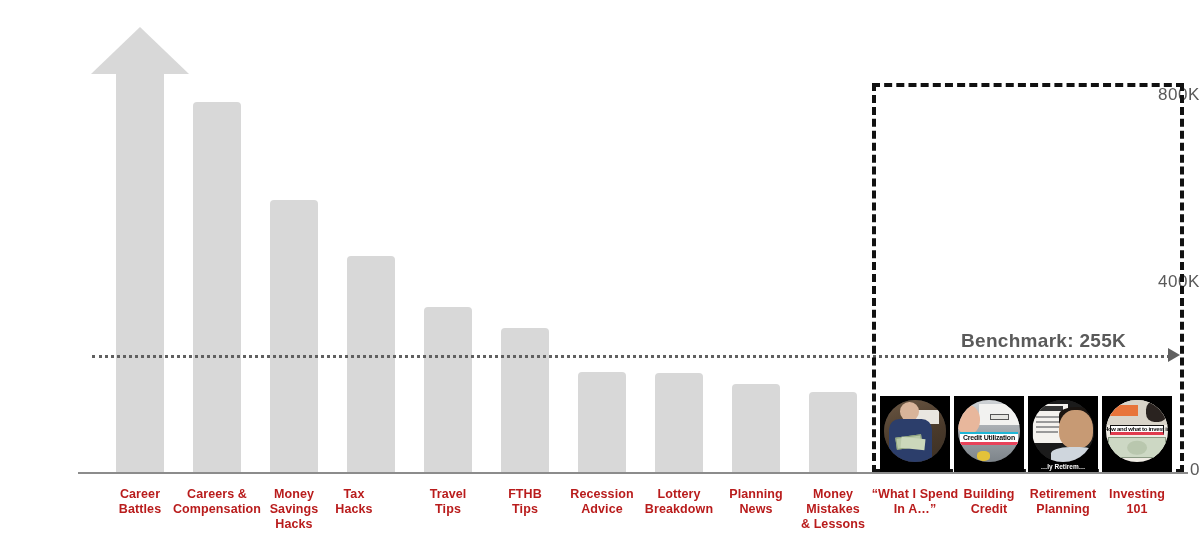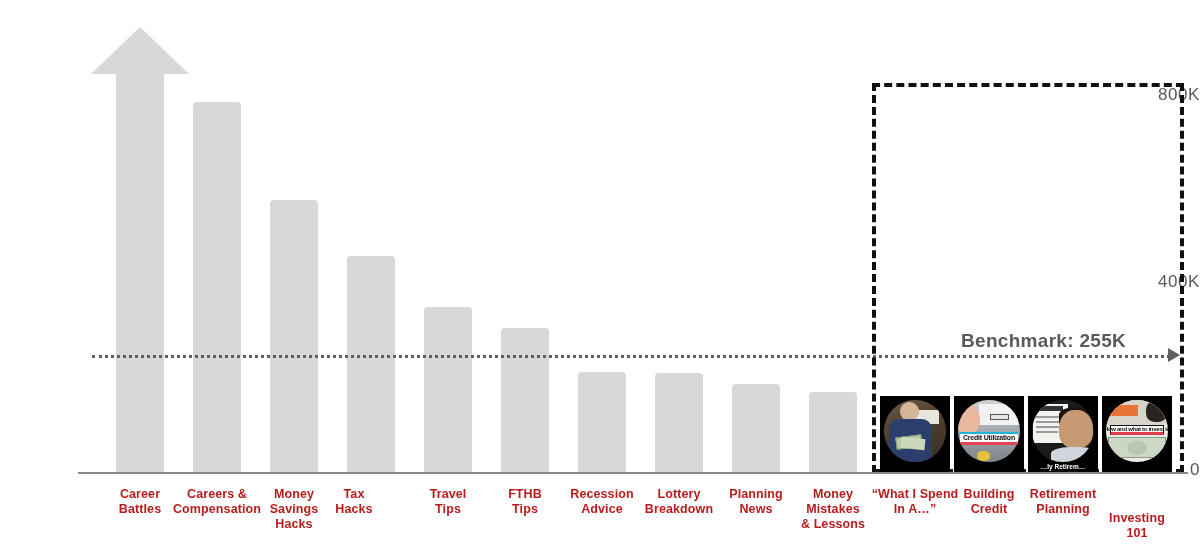--- a/index.html
+++ b/index.html
@@ -292,18 +292,18 @@
     <div>In A…”</div>
   </div>
   <div class="x-label" style="left:1013px; top:487px; width:100px;">
     <div>Retirement</div>
     <div>Planning</div>
   </div>
   <div class="x-label" style="left:944px; top:487px; width:90px;">
     <div>Building</div>
     <div>Credit</div>
   </div>
-  <div class="x-label" style="left:1092px; top:487px; width:90px;margin-top:24px;">
+  <div class="x-label" style="left:1092px; top:487px; width:90px;">
     <div>Investing</div>
     <div>101</div>
   </div>
 
 </div>
 
 </body></html>

